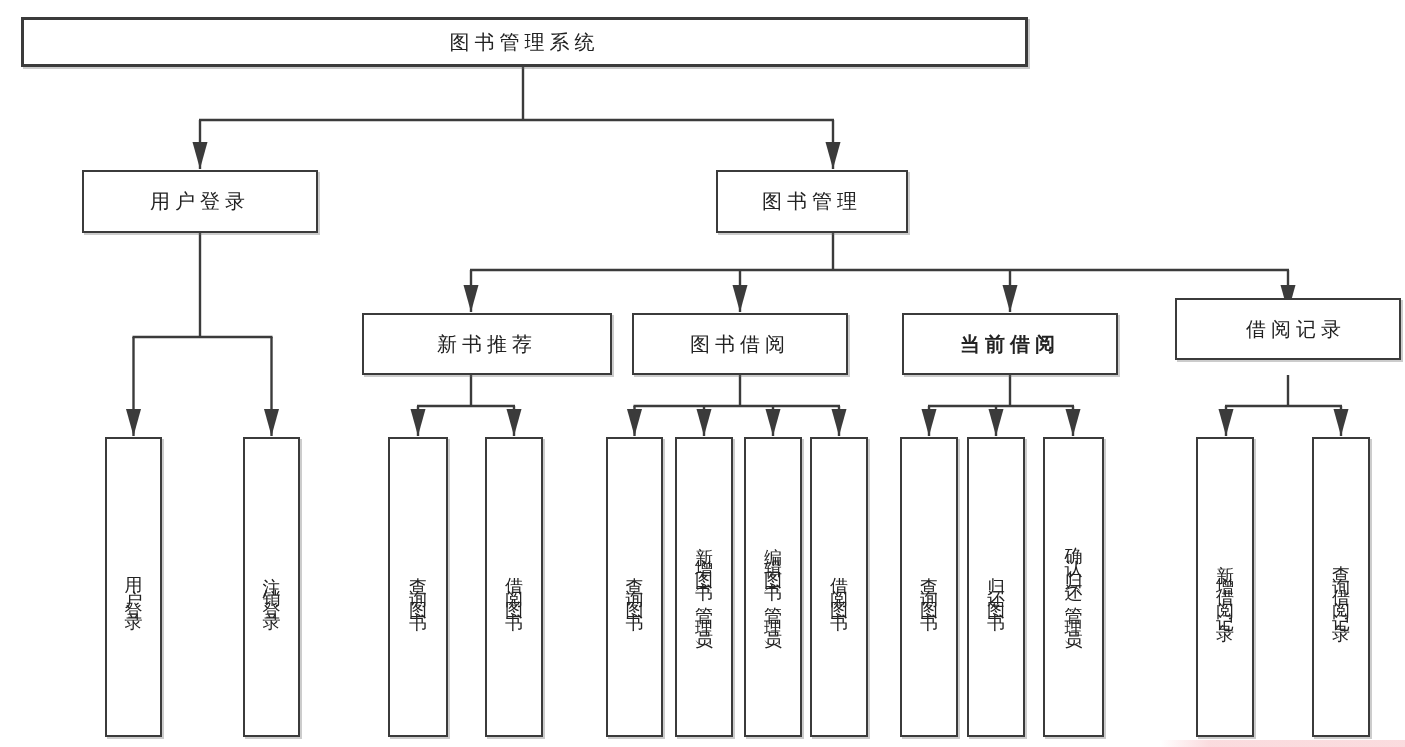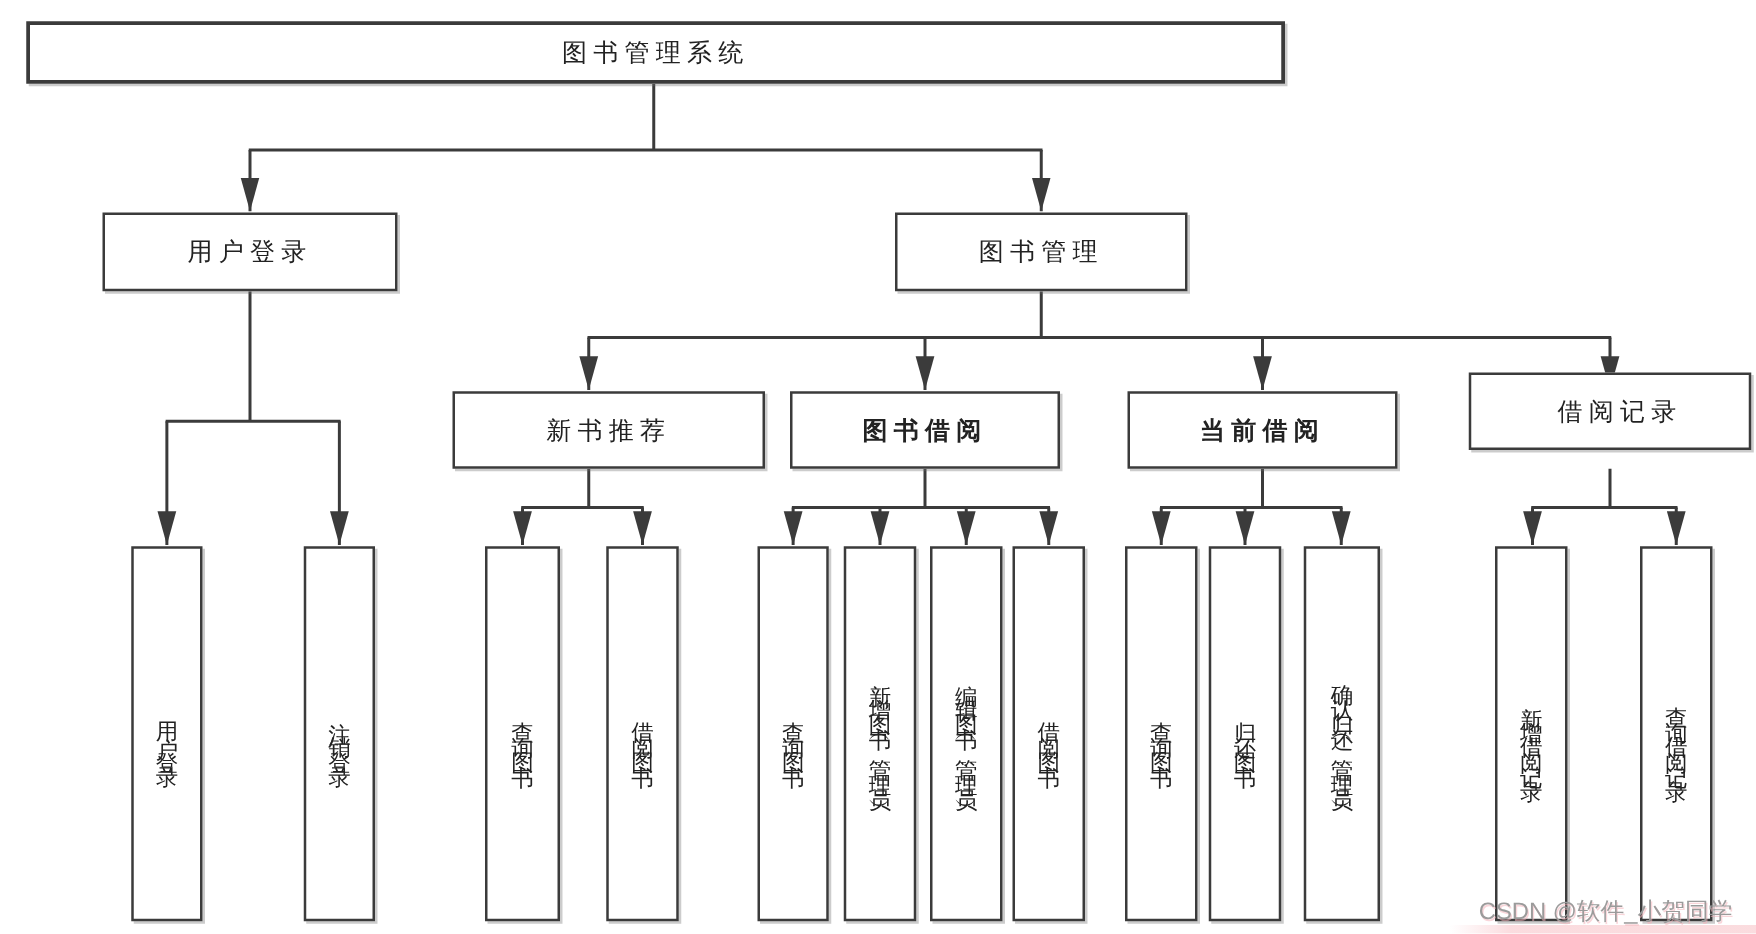--- a/index.html
+++ b/index.html
@@ -107,28 +107,28 @@
     </g>
   </svg>
 
   <div class="node root" style="left:21px;top:17px;width:1007px;height:50px;">
     <span class="label">图书管理系统</span>
   </div>
 
   <div class="node h" style="left:82px;top:170px;width:236px;height:63px;">
     <span class="label">用户登录</span>
   </div>
-  <div class="node h" style="left:716px;top:170px;width:234px;height:63px;">
+  <div class="node h" style="left:716px;top:170px;width:192px;height:63px;">
     <span class="label">图书管理</span>
   </div>
 
   <div class="node h" style="left:362px;top:313px;width:250px;height:62px;">
     <span class="label">新书推荐</span>
   </div>
-  <div class="node h" style="left:632px;top:313px;width:216px;height:62px;font-weight:bold;">
+  <div class="node h" style="left:632px;top:313px;width:216px;height:62px;">
     <span class="label">图书借阅</span>
   </div>
   <div class="node h" style="left:902px;top:313px;width:216px;height:62px;font-weight:bold;">
     <span class="label">当前借阅</span>
   </div>
   <div class="node h" style="left:1175px;top:298px;width:226px;height:62px;padding-left:16px;">
     <span class="label">借阅记录</span>
   </div>
 
   <div class="node leaf" style="left:105px;top:437px;width:57px;height:300px;">
@@ -169,15 +169,14 @@
   </div>
 
   <div class="node leaf" style="left:1196px;top:437px;width:58px;height:300px;">
     <span class="vtext label">新增借阅记录</span>
   </div>
   <div class="node leaf" style="left:1312px;top:437px;width:58px;height:300px;">
     <span class="vtext label">查询借阅记录</span>
   </div>
 
   <div id="pinkband"></div>
-  <div id="watermark">CSDN @软件_小贺同学</div>
 
 </div>
 
 </body></html>

